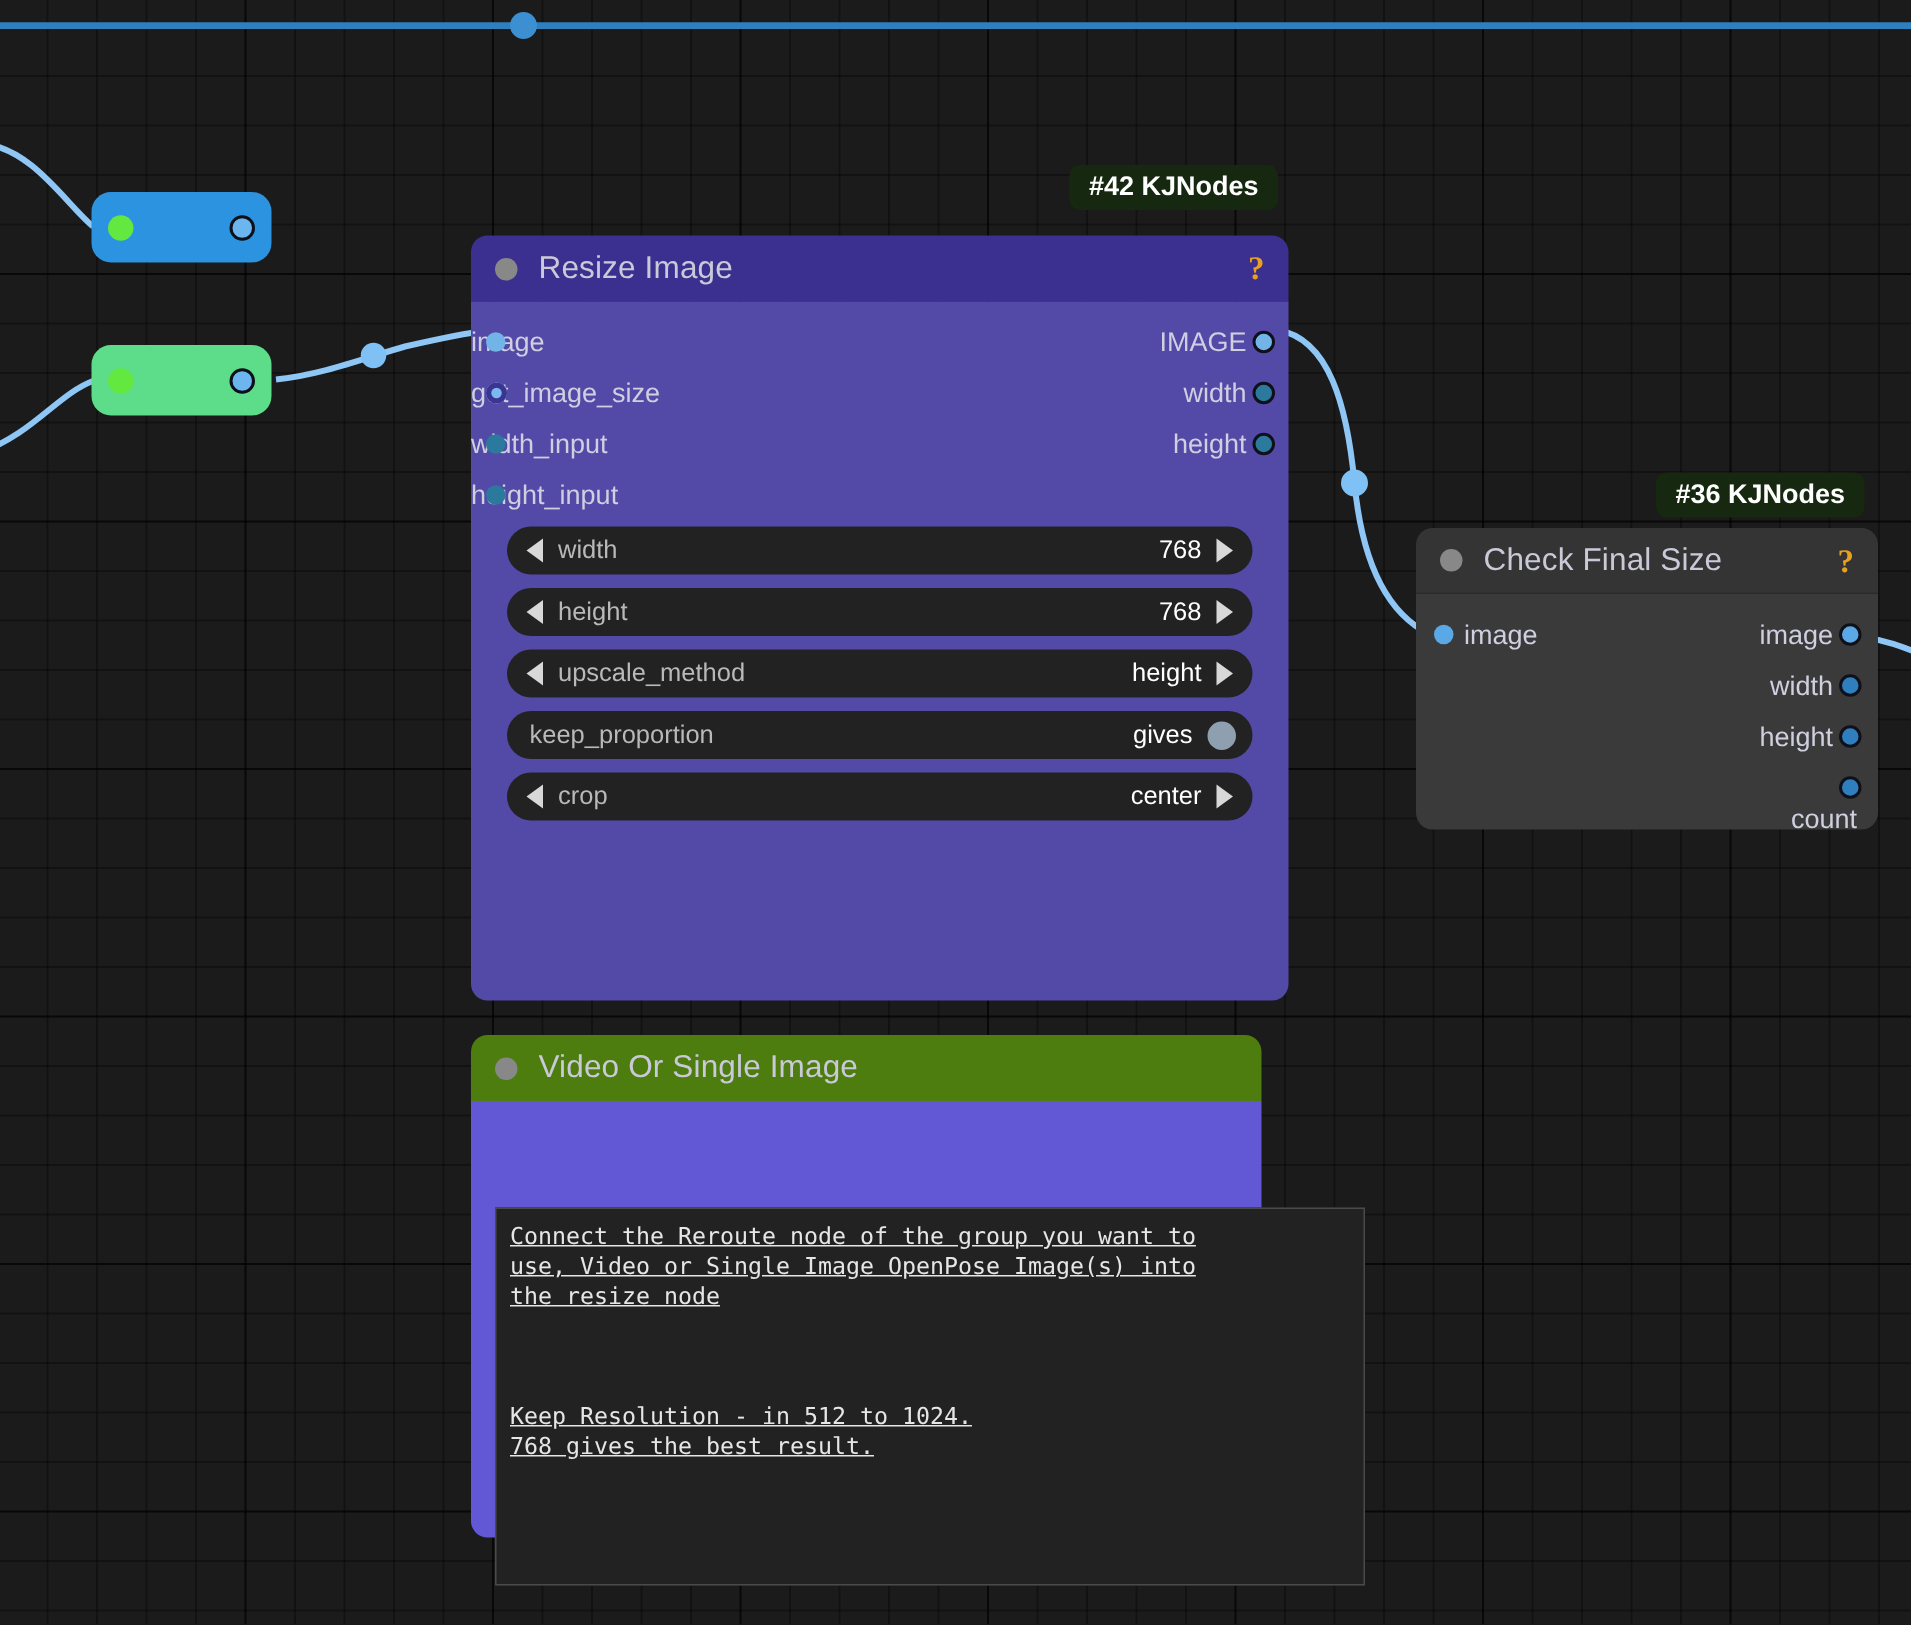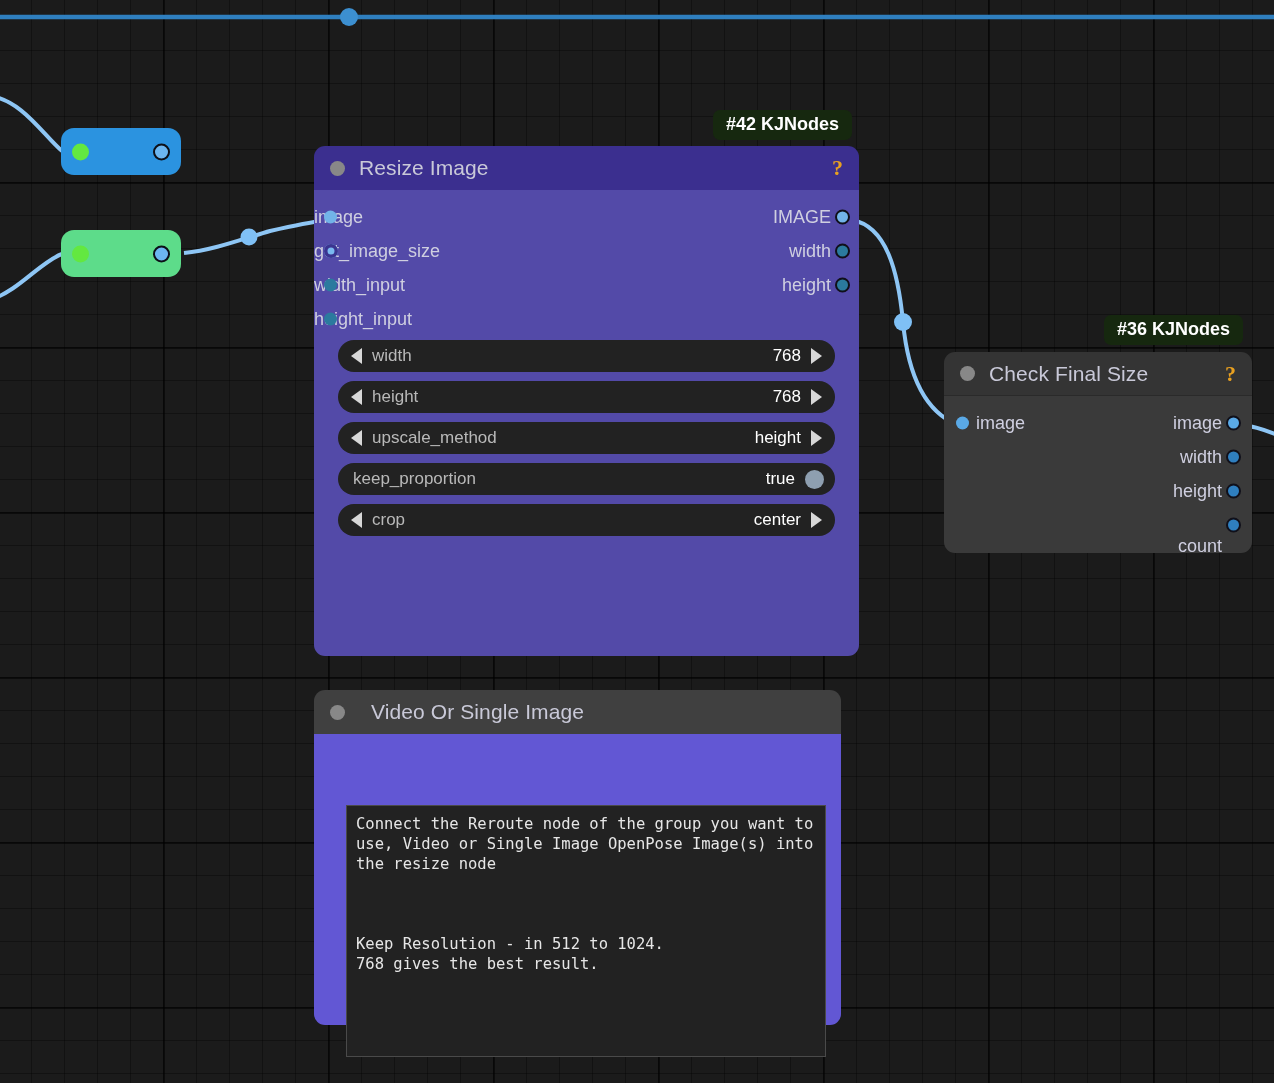--- a/index.html
+++ b/index.html
@@ -176,21 +176,21 @@
   <div class="rr-out"></div>
 </div>
 
 <div class="reroute" style="left:61px;top:230px;width:120px;height:47px;background:#5ddc8a;">
   <div class="rr-in"></div>
   <div class="rr-out"></div>
 </div>
 
 <div class="badge" style="left:713px;top:110px;">#42 KJNodes</div>
 
-<div class="node" style="left:314px;top:146px;width:545px;height:510px;">
+<div class="node" style="left:314px;top:157px;width:545px;height:510px;">
   <div class="node-title" style="background:#3b2f8f;">
     <div class="collapse-dot"></div>
     <div class="node-title-text">Resize Image</div>
     <div class="help-q">?</div>
   </div>
 
   <div class="node-body" style="background:#534aa8;height:466px;padding-top:10px;">
 
     <div style="position:relative;height:140px;">
 
@@ -237,21 +237,21 @@
 
     <div class="widget">
       <span class="arrow arrow-l"></span>
       <span class="w-name">upscale_method</span>
       <span class="w-val">height</span>
       <span class="arrow arrow-r"></span>
     </div>
 
     <div class="widget">
       <span class="w-name" style="margin-left:2px;">keep_proportion</span>
-      <span class="w-val">true</span>
+      <span class="w-val">gives</span>
       <span class="w-toggle"></span>
     </div>
 
 
     <div class="widget">
       <span class="arrow arrow-l"></span>
       <span class="w-name">crop</span>
       <span class="w-val">center</span>
       <span class="arrow arrow-r"></span>
     </div>
@@ -280,33 +280,33 @@
       <span class="slot-label" style="position:absolute;right:30px;">width</span>
       <span class="dot out ringed" style="background:#2f7fbf;right:11px;"></span>
     </div>
 
     <div class="slot-row">
       <span class="slot-label" style="position:absolute;right:30px;">height</span>
       <span class="dot out ringed" style="background:#2f7fbf;right:11px;"></span>
     </div>
 
     <div class="slot-row">
-      <span class="slot-label" style="position:absolute;right:30px;margin-top:43px;">count</span>
+      <span class="slot-label" style="position:absolute;right:14px;margin-top:43px;">count</span>
       <span class="dot out ringed" style="background:#2f7fbf;right:11px;"></span>
     </div>
   </div>
 </div>
 
 <div class="node" style="left:314px;top:690px;width:527px;height:335px;">
-  <div class="node-title" style="background:#404040;gap:12px;">
+  <div class="node-title" style="background:#4d7c0f;">
     <div class="collapse-dot"></div>
     <div class="node-title-text">Video Or Single Image</div>
   </div>
   <div class="node-body" style="background:#6257d4;height:291px;">
-    <div class="note-text" style="left:32px;top:71px;width:480px;height:252px;">Connect the Reroute node of the group you want to
+    <div class="note-text" style="left:16px;top:71px;width:580px;height:252px;text-decoration:underline;">Connect the Reroute node of the group you want to
 use, Video or Single Image OpenPose Image(s) into
 the resize node
 
 
 
 Keep Resolution - in 512 to 1024.
 768 gives the best result.</div>
   </div>
 </div>
 

